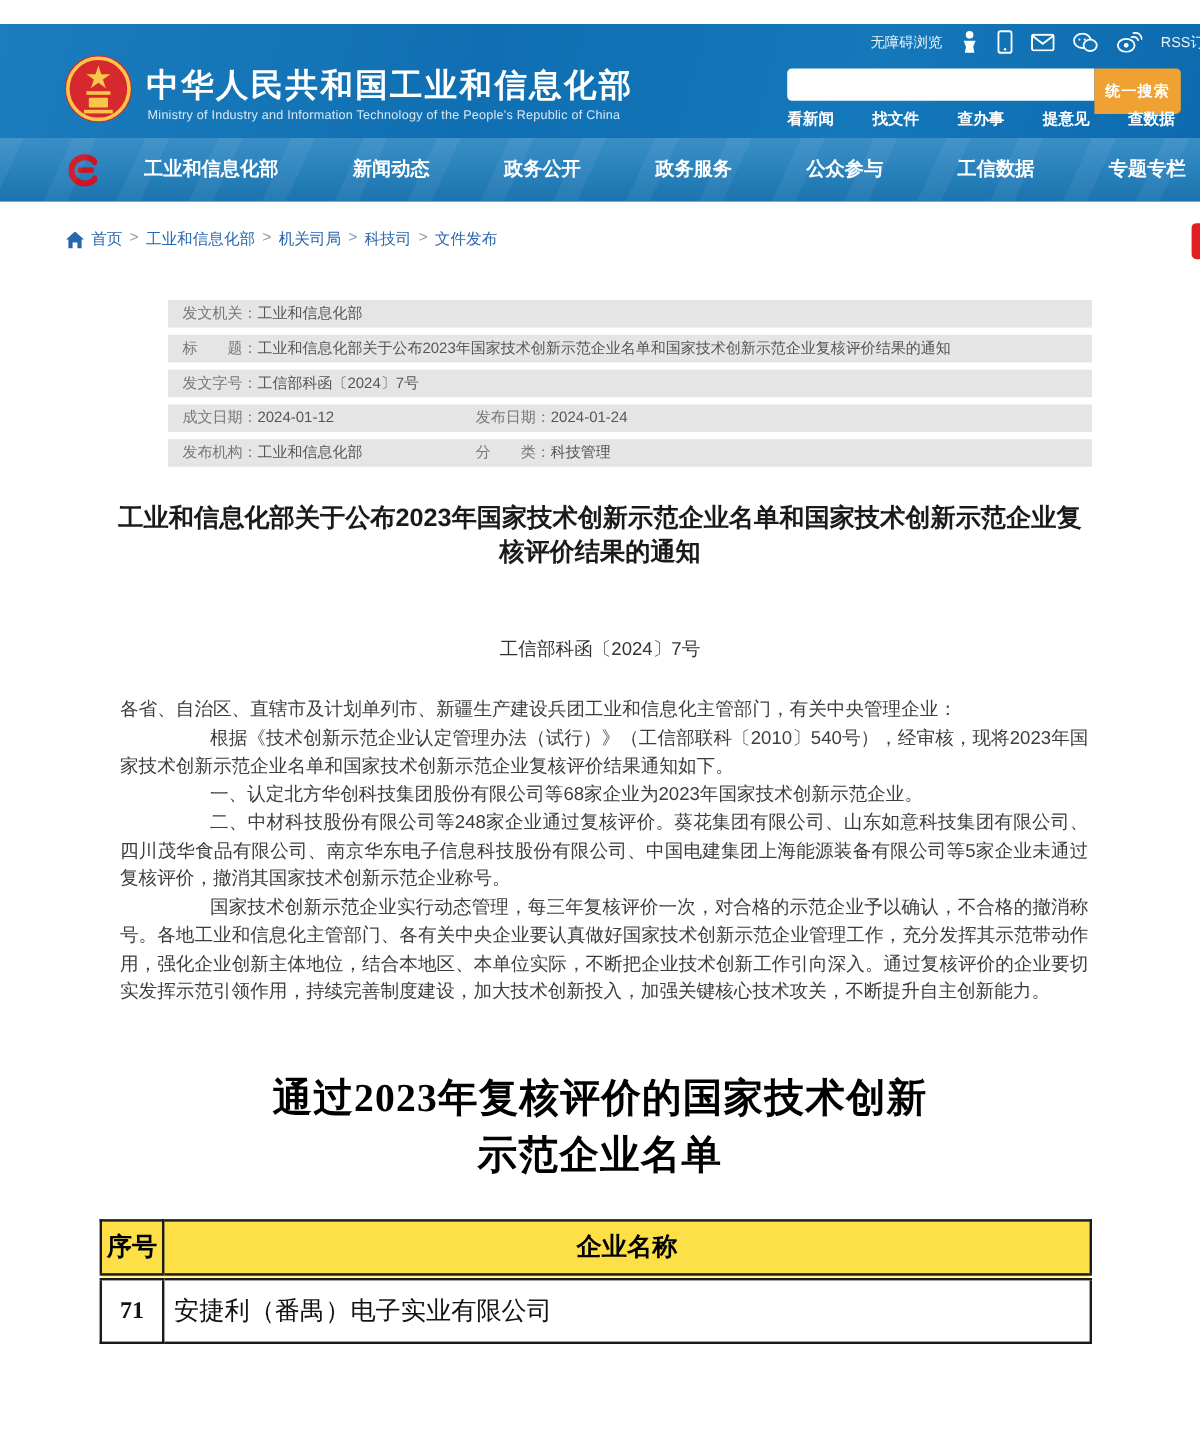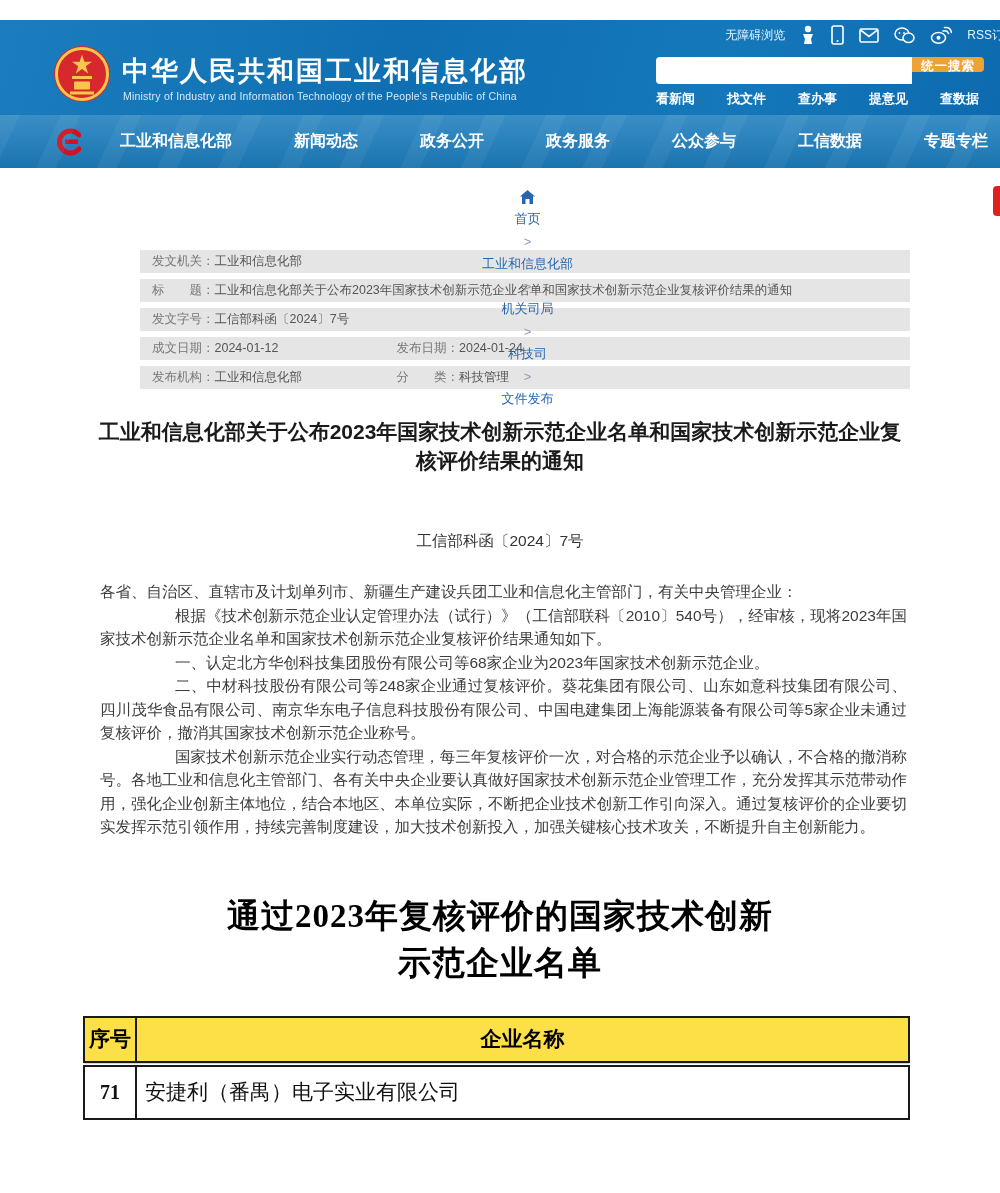--- a/index.html
+++ b/index.html
@@ -36,21 +36,21 @@
   .search-wrap{
     position:absolute;left:656px;top:37px;width:328px;height:27px;
     display:flex;
   }
   .search-input{
     flex:1;height:27px;border:none;outline:none;
     border-radius:4px 0 0 4px;background:#ffffff;
     font-size:13px;padding:0 8px;box-sizing:border-box;
   }
   .search-btn{
-    width:72px;height:15px;border:none;cursor:pointer;
+    width:72px;height:38px;border:none;cursor:pointer;
     background:#efa132;color:#ffffff;font-size:12.5px;font-weight:bold;
     letter-spacing:1px;border-radius:0 4px 4px 0;
     font-family:inherit;
   }
   .quick-links{
     position:absolute;left:656px;top:70px;width:300px;
     display:flex;gap:32px;
     color:#ffffff;font-size:13px;font-weight:bold;white-space:nowrap;
   }
   .quick-links span{cursor:pointer;}
@@ -70,22 +70,22 @@
   .nav-items{
     position:absolute;left:120px;right:12px;top:0;height:53px;
     display:flex;justify-content:space-between;align-items:center;
     color:#ffffff;font-size:16px;font-weight:bold;z-index:2;
   }
   .nav-items span{cursor:pointer;white-space:nowrap;}
 
   
   .breadcrumb{
     margin:22px 0 0 55px;height:20px;
-    display:flex;align-items:center;gap:6px;
-    font-size:13px;color:#2766ae;flex-direction:column;
+    display:flex;gap:6px;
+    font-size:13px;color:#2766ae;
   }
   .breadcrumb .sep{color:#8a9bb0;}
   .breadcrumb a{color:#2766ae;text-decoration:none;cursor:pointer;}
   .home-ic{display:flex;align-items:center;}
 
   .side-tab{
     position:absolute;top:186px;right:0;width:7px;height:30px;
     background:#e02020;border-radius:4px 0 0 4px;cursor:pointer;
   }
 

